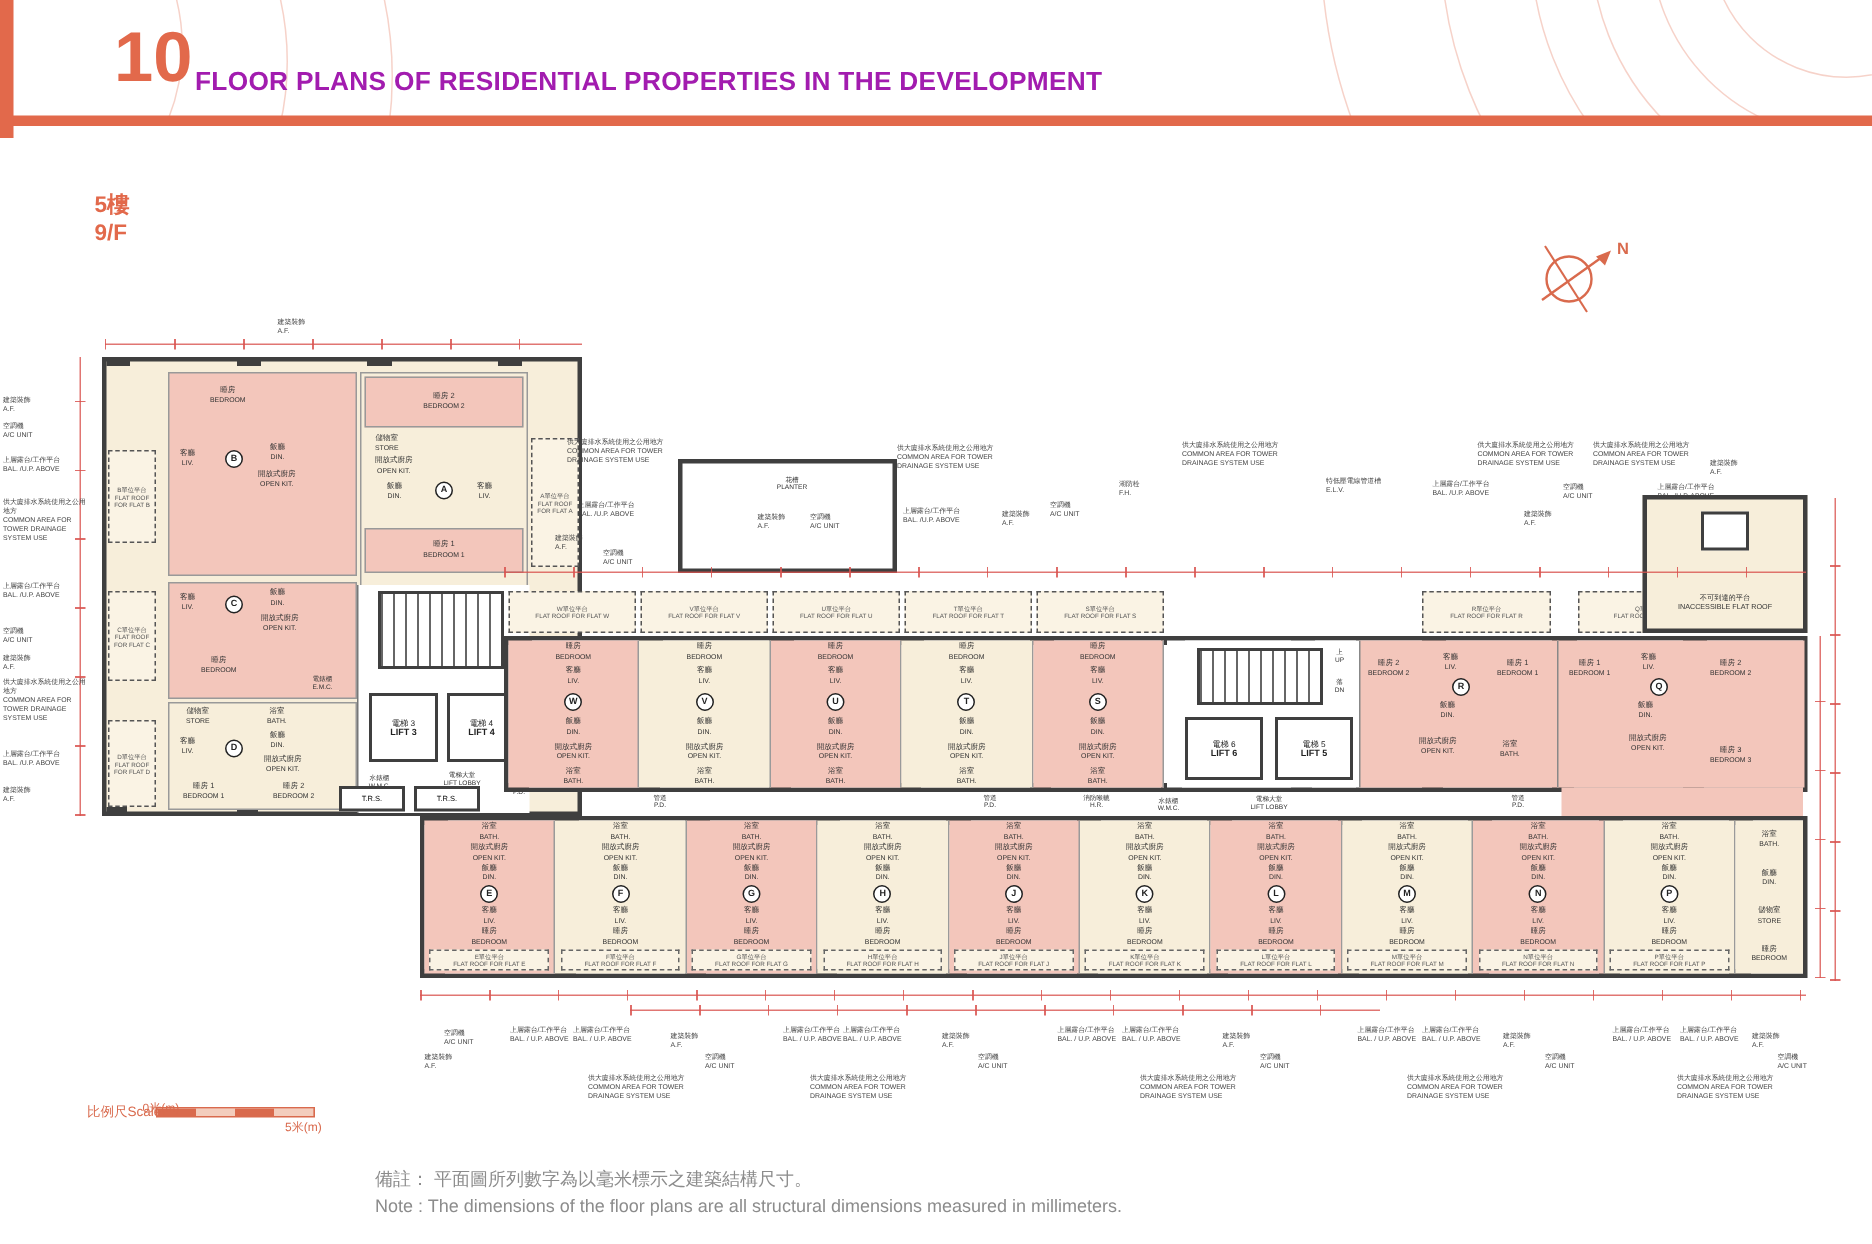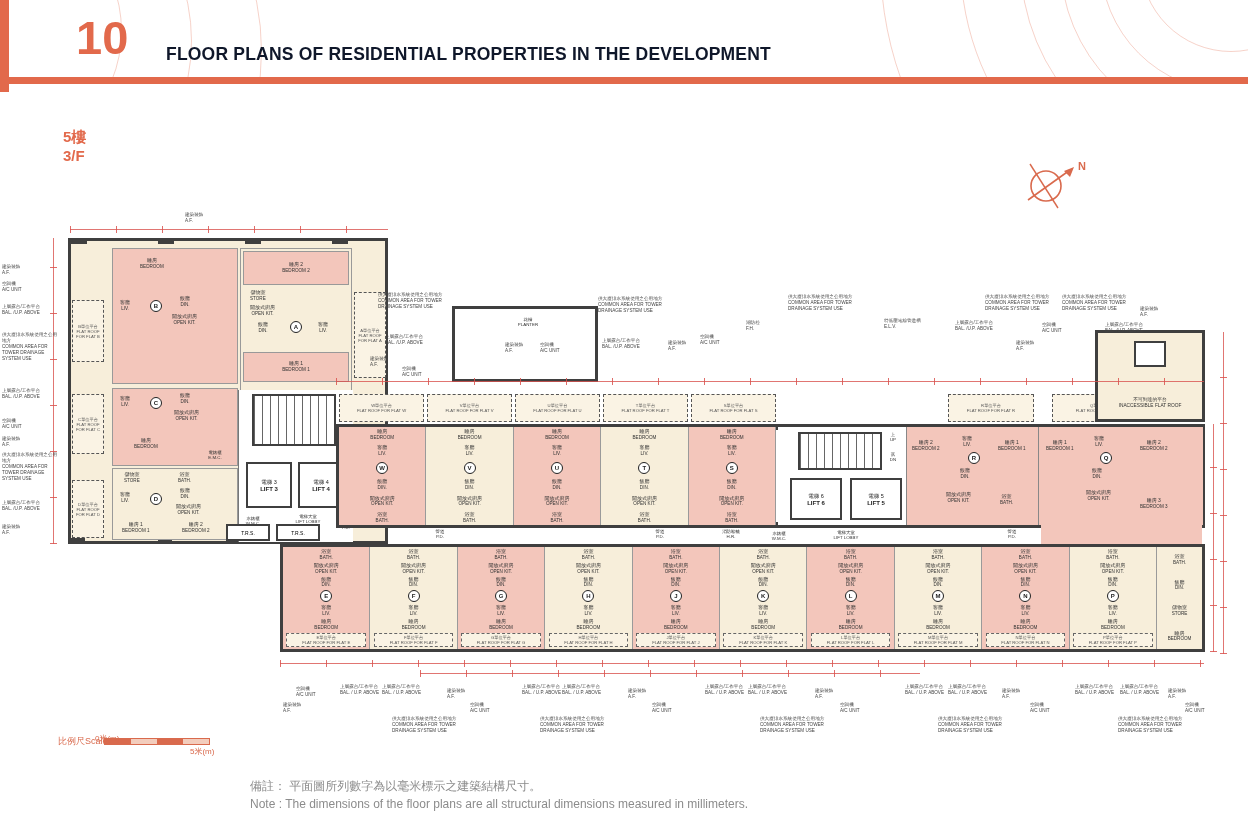--- a/index.html
+++ b/index.html
@@ -3,21 +3,21 @@
 <meta charset="utf-8">
 <style>
   html,body{margin:0;padding:0;background:#fff;}
   .page{position:relative;width:1248px;height:829px;background:#fff;overflow:hidden;
         font-family:"Liberation Sans","DejaVu Sans",sans-serif;}
   
   .hdr{position:absolute;left:0;top:0;width:1248px;height:84px;background:#fff;overflow:hidden;}
   .ring{position:absolute;border:1.5px solid rgba(226,105,75,.30);border-radius:50%;}
   .hdr-num{position:absolute;left:76px;top:14px;font-size:47px;font-weight:bold;color:#e2694b;line-height:1;}
   .hdr-zh{position:absolute;left:130px;top:20px;font-size:16px;letter-spacing:6px;color:#e2694b;font-weight:500;}
-  .hdr-en{position:absolute;left:130px;top:44px;font-size:17.5px;font-weight:bold;color:#0f172a;letter-spacing:.2px;margin-left:36px;}
+  .hdr-en{position:absolute;left:130px;top:44px;font-size:17.5px;font-weight:bold;color:#a21caf;letter-spacing:.2px;}
   .hdr-bar{position:absolute;left:0;top:77px;width:1248px;height:7px;background:#e2694b;z-index:5;}
   .hdr-strip{position:absolute;left:0;top:0;width:9px;height:92px;background:#e2694b;z-index:6;}
   
   .floor{position:absolute;left:63px;top:128px;color:#e2694b;font-weight:bold;font-size:15px;line-height:1.25;}
   .north-n{position:absolute;left:1078px;top:160px;color:#d96a4d;font-weight:bold;font-size:11px;}
   
   .wallbox{position:absolute;border:3px solid #3f3f3f;background:#f7eeda;box-sizing:border-box;}
   .prow::before{content:"";position:absolute;left:0;right:0;top:-1px;height:4px;
      background:repeating-linear-gradient(90deg,#3f3f3f 0 16px,transparent 16px 87px);}
   .prow::after{content:"";position:absolute;left:0;right:0;bottom:-1px;height:4px;
@@ -81,21 +81,21 @@
     <div class="ring" style="left:-190px;top:-150px;width:380px;height:380px;"></div>
     <div class="ring" style="left:-240px;top:-200px;width:500px;height:500px;"></div>
     <div class="hdr-num">10</div>
     <div class="hdr-en">FLOOR PLANS OF RESIDENTIAL PROPERTIES IN THE DEVELOPMENT</div>
   </div>
   <div class="hdr-bar"></div>
   <div class="hdr-strip"></div>
 
   <div class="floor">
     <div>5樓</div>
-    <div>3/F</div>
+    <div>9/F</div>
   </div>
   <svg width="72" height="52" viewBox="0 0 72 52" style="position:absolute;left:1020px;top:158px;">
     <circle cx="26" cy="28" r="15" fill="none" stroke="#d96a4d" stroke-width="1.6"></circle>
     <line x1="10" y1="6" x2="38" y2="50" stroke="#d96a4d" stroke-width="1.4"></line>
     <line x1="8" y1="42" x2="50" y2="12" stroke="#d96a4d" stroke-width="1.6"></line>
     <polygon points="54,9 44,13 50,19" fill="#d96a4d"></polygon>
   </svg>
   <div class="north-n">N</div>
 
   <div>

